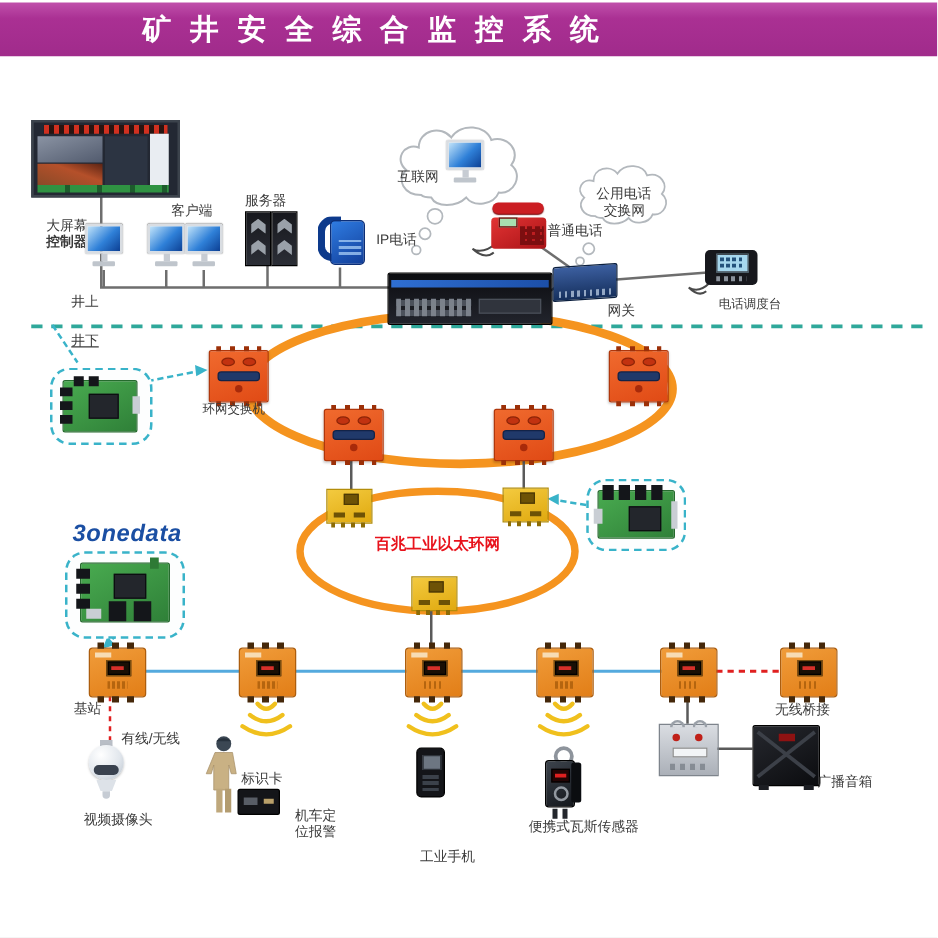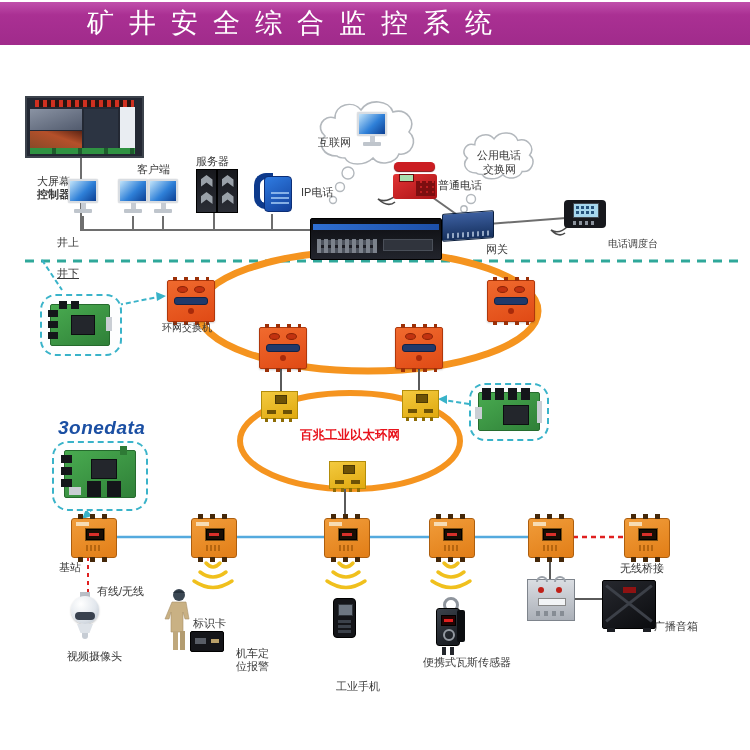--- a/index.html
+++ b/index.html
@@ -1,22 +1,22 @@
 <!DOCTYPE html>
 <html><head>
 <meta charset="utf-8">
 <style>
   html,body{margin:0;padding:0;background:#fff;}
   #stage{position:relative;width:750px;height:750px;background:#fff;overflow:hidden;
          font-family:"Liberation Sans","DejaVu Sans",sans-serif;border-bottom:1px solid #ececec;}
   
   .titlebar{position:absolute;top:2px;left:0;width:750px;height:43px;
     background:linear-gradient(180deg,#c050ab 0%,#aa3093 30%,#a02b8b 100%);}
-  .titlebar span{display:block;line-height:43px;padding-left:87px;color:#fff;
-    font-size:27px;font-weight:normal;letter-spacing:15px;white-space:nowrap;}
+  .titlebar span{display:block;line-height:43px;padding-left:114px;color:#fff;
+    font-size:23px;font-weight:bold;letter-spacing:15px;white-space:nowrap;}
   
   .lbl{position:absolute;font-size:11px;line-height:13px;color:#3a3a3a;white-space:nowrap;}
   .lbl.s{font-size:10px;line-height:12px;}
   .ringT{position:absolute;color:#e8131c;font-weight:bold;text-align:center;white-space:nowrap;}
   svg.wires{position:absolute;left:0;top:0;}
   
   .bigscreen{position:absolute;left:25px;top:96px;width:115px;height:58px;background:#232833;border:2px solid #3c434c;}
   .bigscreen i{position:absolute;display:block;}
   .bs-r1{top:2px;left:8px;right:8px;height:7px;background:repeating-linear-gradient(90deg,#d03020 0 4px,#281410 4px 8px);}
   .bs-pl{top:11px;left:3px;width:52px;height:21px;background:linear-gradient(160deg,#8a93a3,#525b6e);}
@@ -334,21 +334,21 @@
     </div>
   <div class="lbl" style="left:486px;top:243px;">网关</div>
 
   <div class="dispatch" style="left:564px;top:200px;">
     <span class="scr">
         <i></i>
         <i></i>
       </span>
       <span class="btn"></span>
   </div>
-  <div class="lbl s" style="left:561px;top:238px;padding-left:47px;">电话调度台</div>
+  <div class="lbl s" style="left:528px;top:238px;padding-left:47px;">电话调度台</div>
 
   <div class="lbl" style="left:57px;top:236px;">井上</div>
   <div class="lbl" style="left:57px;top:267px;text-decoration:underline;">井下</div>
 
 
   <div class="rbox" style="left:167px;top:280px;">
       <i class="bt"></i>
       <i class="bb"></i>
       <i class="d1"></i>
       <i class="d2"></i>

